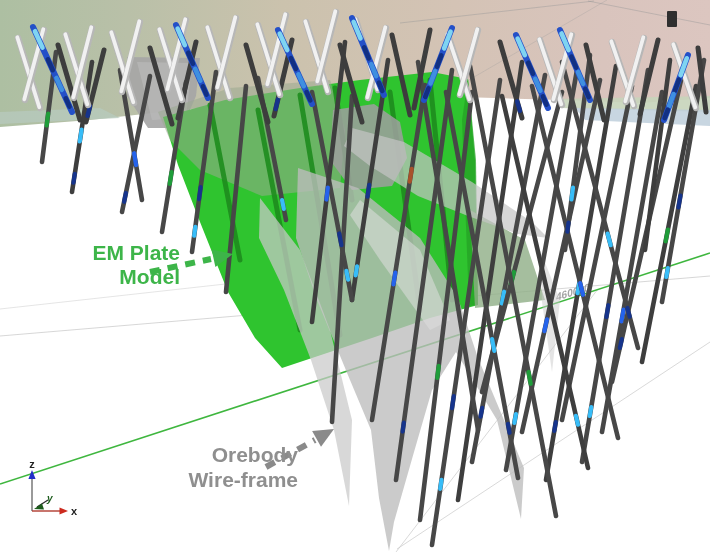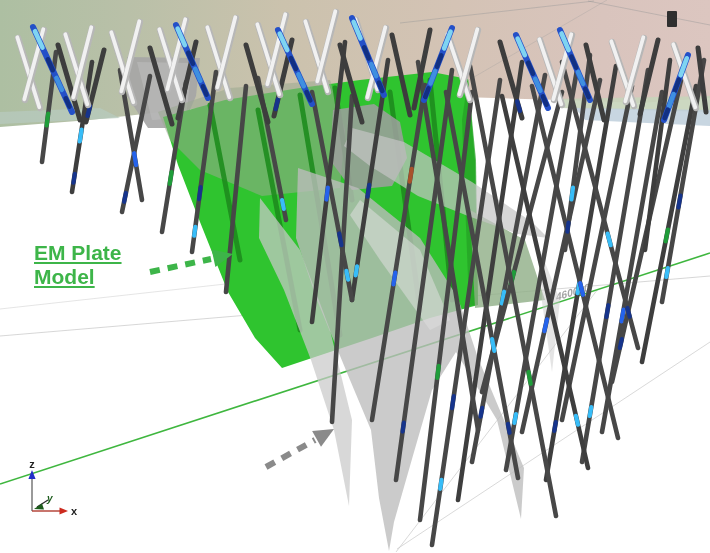--- a/index.html
+++ b/index.html
@@ -1,19 +1,19 @@
 <!DOCTYPE html>
 <html><head>
 <meta charset="utf-8">
 <style>
   html,body{margin:0;padding:0;background:#ffffff;}
   body{width:710px;height:553px;overflow:hidden;font-family:"Liberation Sans",sans-serif;}
   .stage{position:relative;width:710px;height:553px;background:#ffffff;cursor:default;}
   svg{position:absolute;left:0;top:0;}
-  .label{position:absolute;white-space:pre-line;text-align:left;font-weight:bold;user-select:none;text-decoration:underline;}
+  .label{position:absolute;white-space:pre-line;text-align:right;font-weight:bold;user-select:none;}
   .em-label{left:34px;top:241px;width:146px;font-size:21px;line-height:1.12;color:#3db549;}
   .ob-label{left:126px;top:443px;width:172px;font-size:21px;line-height:1.18;color:#8f8f8f;}
 </style>
 </head>
 <body>
 
 <div class="stage">
 <svg width="710" height="553" viewBox="0 0 710 553">
   <defs>
     <linearGradient id="horizon" x1="0" y1="0" x2="1" y2="0">
@@ -282,13 +282,15 @@
     <polygon points="68,511 59.5,507.4 59.5,514.6" fill="#cc2a1e"></polygon>
     <text x="71" y="515" text-anchor="start" font-size="11" font-weight="bold" fill="#222222">x</text>
     <line x1="48" y1="500" x2="37" y2="507" stroke="#2d2d2d" stroke-width="1.3"></line>
     <polygon points="34,509 42,503.5 44,509.5" fill="#1c5c1c"></polygon>
     <text x="47" y="502" text-anchor="start" font-size="10" font-weight="bold" font-style="italic" fill="#1c5c1c">y</text>
   </g>
 </svg>
 
 <div class="label em-label">EM Plate
 Model</div>
+<div class="label ob-label">Orebody
+Wire-frame</div>
 </div>
 
 </body></html>

